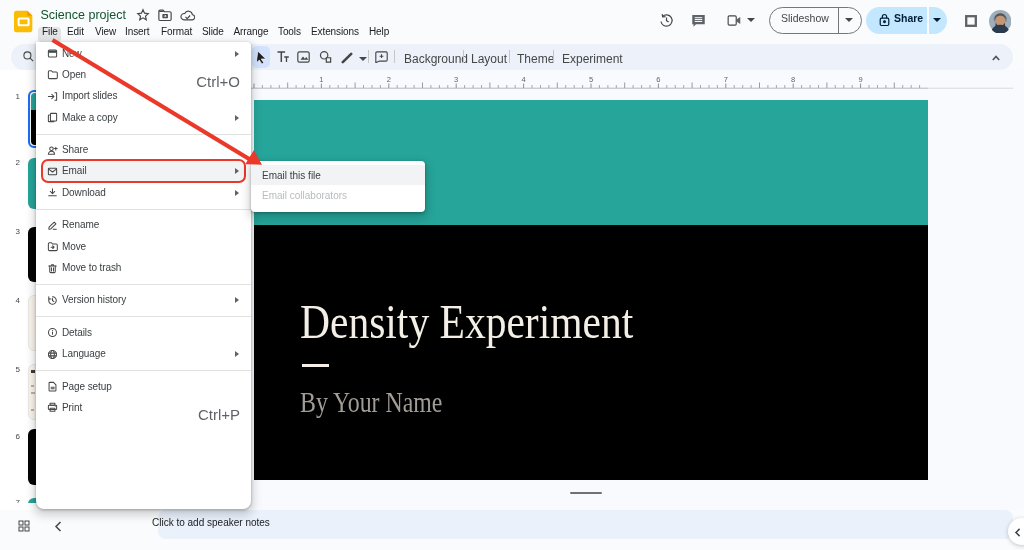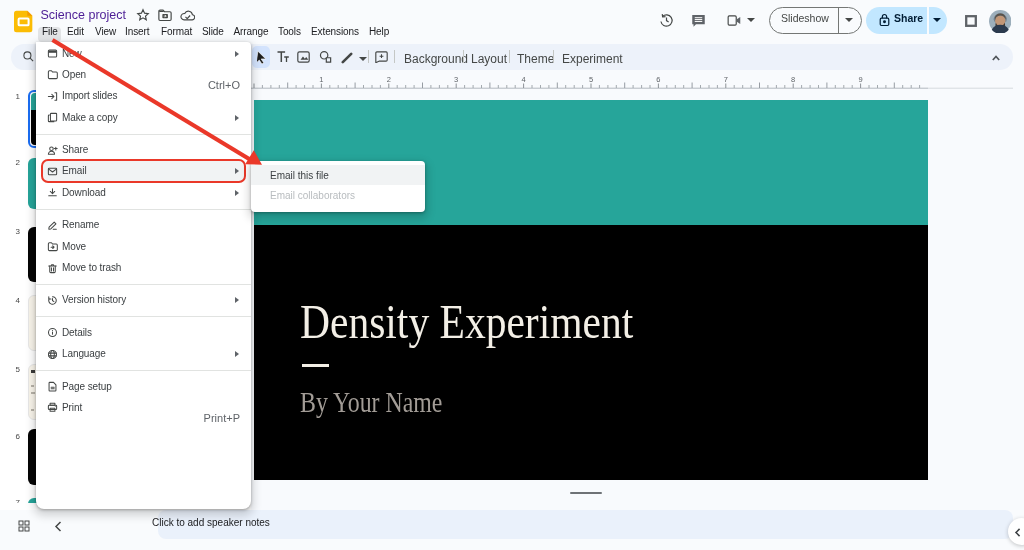--- a/index.html
+++ b/index.html
@@ -1,20 +1,20 @@
 <!DOCTYPE html>
 <html><head>
 <meta charset="utf-8">
 <style>
 * { margin:0; padding:0; box-sizing:border-box; }
 html,body { width:1024px; height:550px; overflow:hidden; }
 body { font-family:"Liberation Sans", sans-serif; background:#f9fbfd; position:relative; }
 .abs { position:absolute; }
 
-#titletxt { left:40.5px; top:7.5px; font-size:12.5px; color:#4c1d95; }
+#titletxt { left:40.5px; top:7.5px; font-size:12.5px; color:#14532d; }
 .menurow { top:25.5px; height:14px; font-size:10px; color:#202124; letter-spacing:-0.1px; }
 
 #toolbar { left:11px; top:44px; width:1002px; height:26px; background:#edf2fa; border-radius:13px; }
 .tbtxt { font-size:12px; color:#444746; top:51.5px; }
 .tbsep { width:1px; height:13px; background:#c4c7c5; top:50px; }
 
 #canvas { left:251px; top:70px; width:773px; height:440px; background:#f8fafd; }
 #slide { left:254px; top:100px; width:674px; height:380px; background:#000; }
 #slideteal { left:254px; top:100px; width:674px; height:125px; background:#26a59a; }
 #bigtitle { left:300px; top:294px; font-family:"Liberation Serif", serif; font-size:48px; color:#f3efe6; white-space:nowrap; transform:scaleX(0.865); transform-origin:0 0; }
@@ -26,29 +26,29 @@
 .thumb { left:28px; width:70px; border-radius:6px; }
 
 #notes { left:158px; top:510px; width:855px; height:29px; background:#eaf1fb; border-radius:8px; }
 #notestxt { left:152px; top:516.5px; font-size:10px; color:#202124; }
 
 #menu { left:36px; top:42px; width:215px; height:467px; background:#fff; border-radius:0 4px 8px 8px;
   box-shadow:0 1px 3px rgba(0,0,0,.3), 0 4px 8px 3px rgba(0,0,0,.15); padding-top:1px; }
 .mi { height:21.4px; position:relative; }
 .mi .ic { position:absolute; left:10.5px; top:5px; width:11px; height:11px; }
 .mi .lb { position:absolute; left:26px; top:4.5px; font-size:10px; color:#3c4043; letter-spacing:-0.1px; }
-.mi .sc { position:absolute; right:11px; top:15px; font-size:11px; color:#5f6368; }
+.mi .sc { position:absolute; right:11px; top:9px; font-size:15px; color:#5f6368; }
 .mi .sub { position:absolute; right:12px; top:7.5px; width:0; height:0; border-left:4.5px solid #5f6368; border-top:3.5px solid transparent; border-bottom:3.5px solid transparent; }
 .mdiv { height:1px; background:#e1e3e1; margin:5px 0; }
 #emailbox { left:41px; top:159px; width:205px; height:24px; border:2px solid #ea3829; border-radius:7px; background:transparent; }
 #emailbg { left:43px; top:161px; width:201px; height:20px; background:#f1f3f4; }
 
 #submenu { left:251px; top:161px; width:174px; height:51px; background:#fff; border-radius:4px;
   box-shadow:0 1px 3px rgba(0,0,0,.3), 0 4px 8px 3px rgba(0,0,0,.15); padding-top:4px; }
-.smi { height:20px; line-height:21.5px; padding-left:19px; font-size:10px; }
+.smi { height:20px; line-height:21.5px; padding-left:11px; font-size:10px; }
 
 svg.lic { stroke:#444746; fill:none; stroke-width:1.3; }
 .s { stroke:#444746; stroke-width:1.5; fill:none; stroke-linecap:round; stroke-linejoin:round; }
 </style>
 </head>
 <body>
 
 <svg class="abs" style="left:13.5px;top:10px" width="20" height="23" viewBox="0 0 24 26">
   <path d="M3 0 h13 l6 6 v17 a3 3 0 0 1 -3 3 h-16 a3 3 0 0 1 -3 -3 v-20 a3 3 0 0 1 3 -3 z" fill="#fbbc04"></path>
   <path d="M16 0 l6 6 h-6 z" fill="#f29900"></path>
@@ -430,21 +430,21 @@
       <span class="lb">Page setup</span>
     </div>
 <div class="mi">
       <svg class="ic" viewBox="0 0 16 16" fill="none">
         <rect x="4.5" y="1.8" width="7" height="3" class="s"></rect>
         <rect x="2" y="4.8" width="12" height="6" rx="1" class="s"></rect>
         <rect x="4.5" y="9" width="7" height="4.5" class="s" fill="#fff"></rect>
         <circle cx="12" cy="6.6" r="0.7" fill="#444746" stroke="none"></circle>
       </svg>
       <span class="lb">Print</span>
-      <span class="sc">Print+P</span>
+      <span class="sc">Ctrl+P</span>
     </div>
   </div>
 
 <div class="abs" id="submenu">
   <div class="smi" style="background:#f1f3f4;color:#3c4043">Email this file</div>
   <div class="smi" style="color:#b8bcbf">Email collaborators</div>
 </div>
 
 <svg class="abs" style="left:0;top:0;pointer-events:none" width="1024" height="550" viewBox="0 0 1024 550">
   <line x1="52.5" y1="40" x2="250" y2="159.5" stroke="#ea3829" stroke-width="4.2"></line>

